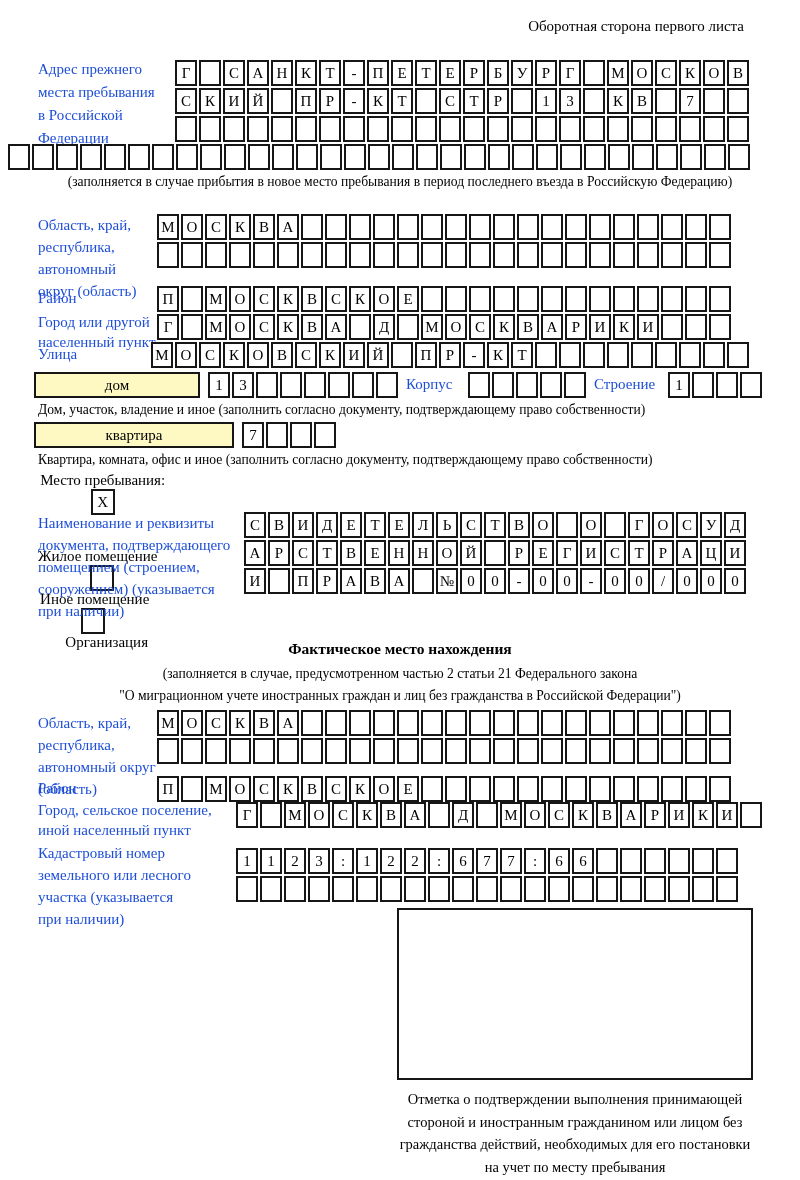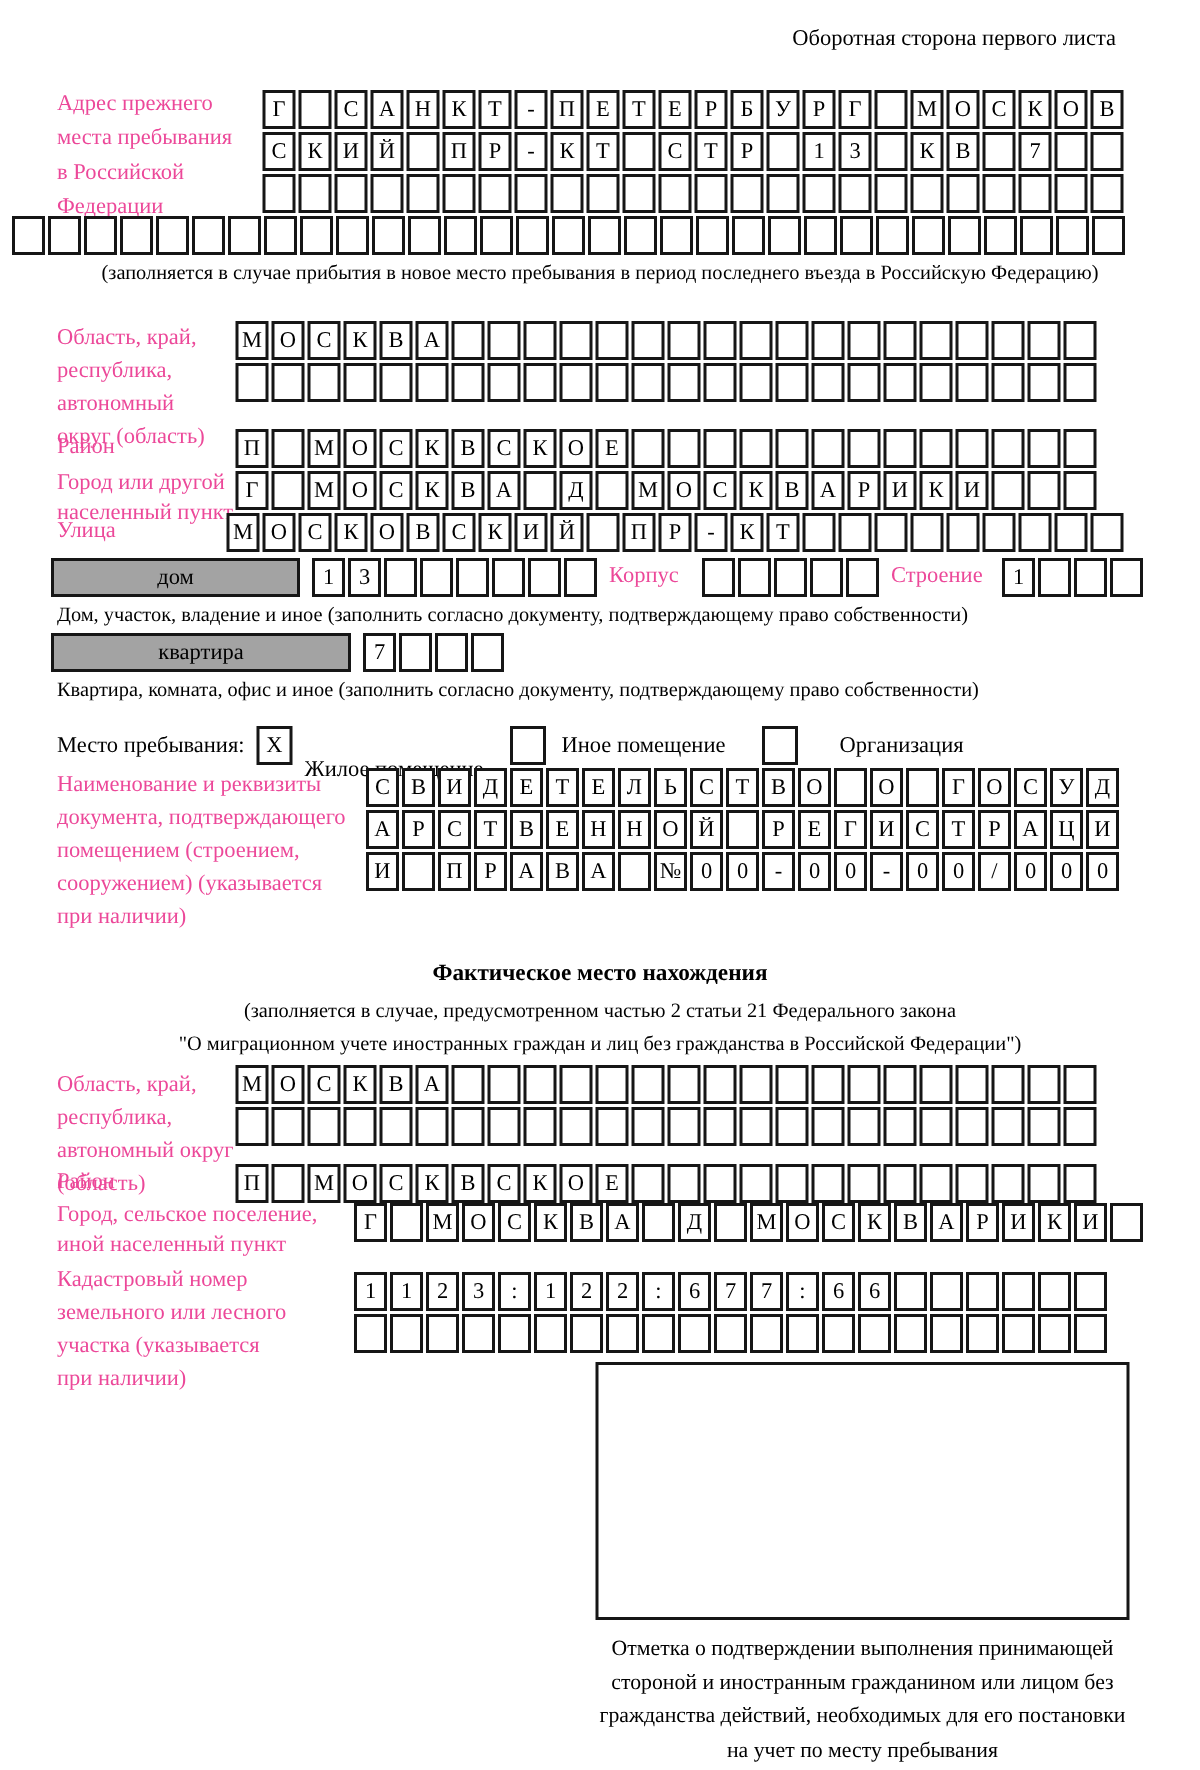--- a/index.html
+++ b/index.html
@@ -3,32 +3,32 @@
 <meta charset="utf-8">
 <style>
   * { margin:0; padding:0; box-sizing:border-box; }
   html,body { background:#ffffff; }
   body { width:800px; font-family:"Liberation Serif", serif; color:#000; }
   .page { position:relative; width:796px; height:1180px; background:#fff; overflow:hidden; }
   .cellrow { position:absolute; display:flex; gap:2px; }
   .cell { flex:0 0 22px; width:22px; height:26px; border:2px solid #161616;
           display:flex; align-items:center; justify-content:center;
           font-size:15px; line-height:1; background:#fff; }
-  .lbl { position:absolute; font-size:15px; color:#ec4899; }
+  .lbl { position:absolute; font-size:15px; color:#1d4ed8; }
   .lbl div { line-height:23px; }
   .lbl.lh20 div { line-height:20px; }
   .lbl.lh22 div { line-height:22px; }
   .note { position:absolute; font-size:13.6px; color:#000; }
   .centered { left:0; width:800px; text-align:center; }
   .title { position:absolute; font-weight:bold; font-size:16px; }
   .widebox { position:absolute; border:2px solid #161616; height:26px;
              display:flex; align-items:center; justify-content:center;
-             font-size:15px; background:#a3a3a3; }
+             font-size:15px; background:#fef9c3; }
   .hdrnote { position:absolute; font-size:15px; }
-  .stayrow { position:absolute; display:flex; align-items:center; font-size:15px; }
+  .stayrow { position:absolute; display:flex; align-items:center; font-size:15px;flex-direction:column; }
   .chk { width:24px; height:26px; border:2px solid #161616; display:flex;
          align-items:center; justify-content:center; font-size:15px; background:#fff; }
   .bigbox { position:absolute; border:2px solid #161616; background:#fff; }
   .marktext { position:absolute; text-align:center; font-size:14.5px; }
   .marktext div { line-height:22.5px; }
 </style>
 </head>
 <body>
 
 <div class="page">

